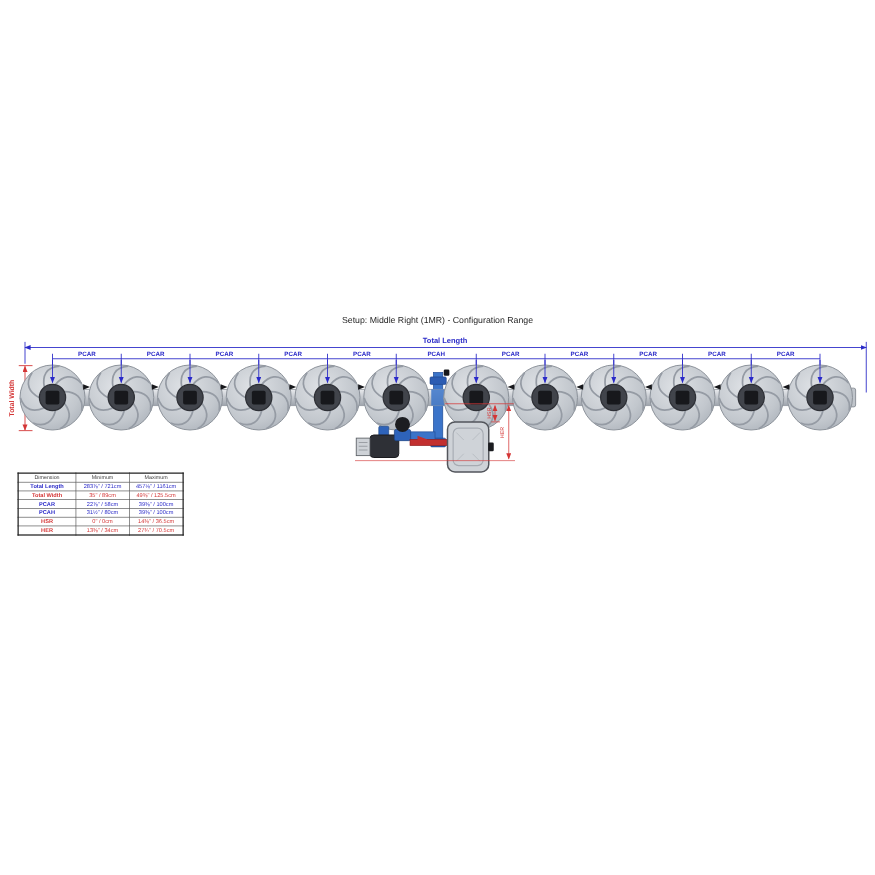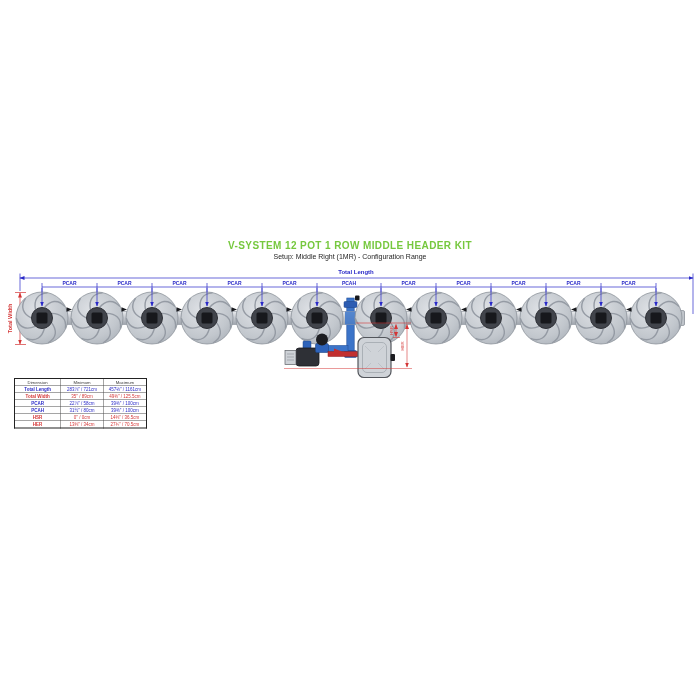--- a/index.html
+++ b/index.html
@@ -34,21 +34,20 @@
   table.spec th { font-weight:normal; color:#3c3c3c; font-size:8.5px; }
   td.dim { font-weight:bold; }
   tr.row-blue td { color:#2a2ac8; }
   tr.row-red  td { color:#d43535; }
 </style>
 </head>
 <body>
 
 <div class="page">
 
-  <div class="title">V-SYSTEM 12 POT 1 ROW MIDDLE HEADER KIT</div>
   <div class="subtitle">Setup: Middle Right (1MR) - Configuration Range</div>
 
   <svg class="diagram" viewBox="0 0 700 700">
     <defs>
       <marker id="mb" markerWidth="6" markerHeight="5" refX="4.5" refY="2" orient="auto-start-reverse" markerUnits="userSpaceOnUse">
         <path d="M0,0 L5,2 L0,4 Z" fill="#2a2ac8"></path>
       </marker>
       <marker id="mr" markerWidth="6" markerHeight="5" refX="4.5" refY="2" orient="auto-start-reverse" markerUnits="userSpaceOnUse">
         <path d="M0,0 L5,2 L0,4 Z" fill="#d43535"></path>
       </marker>

